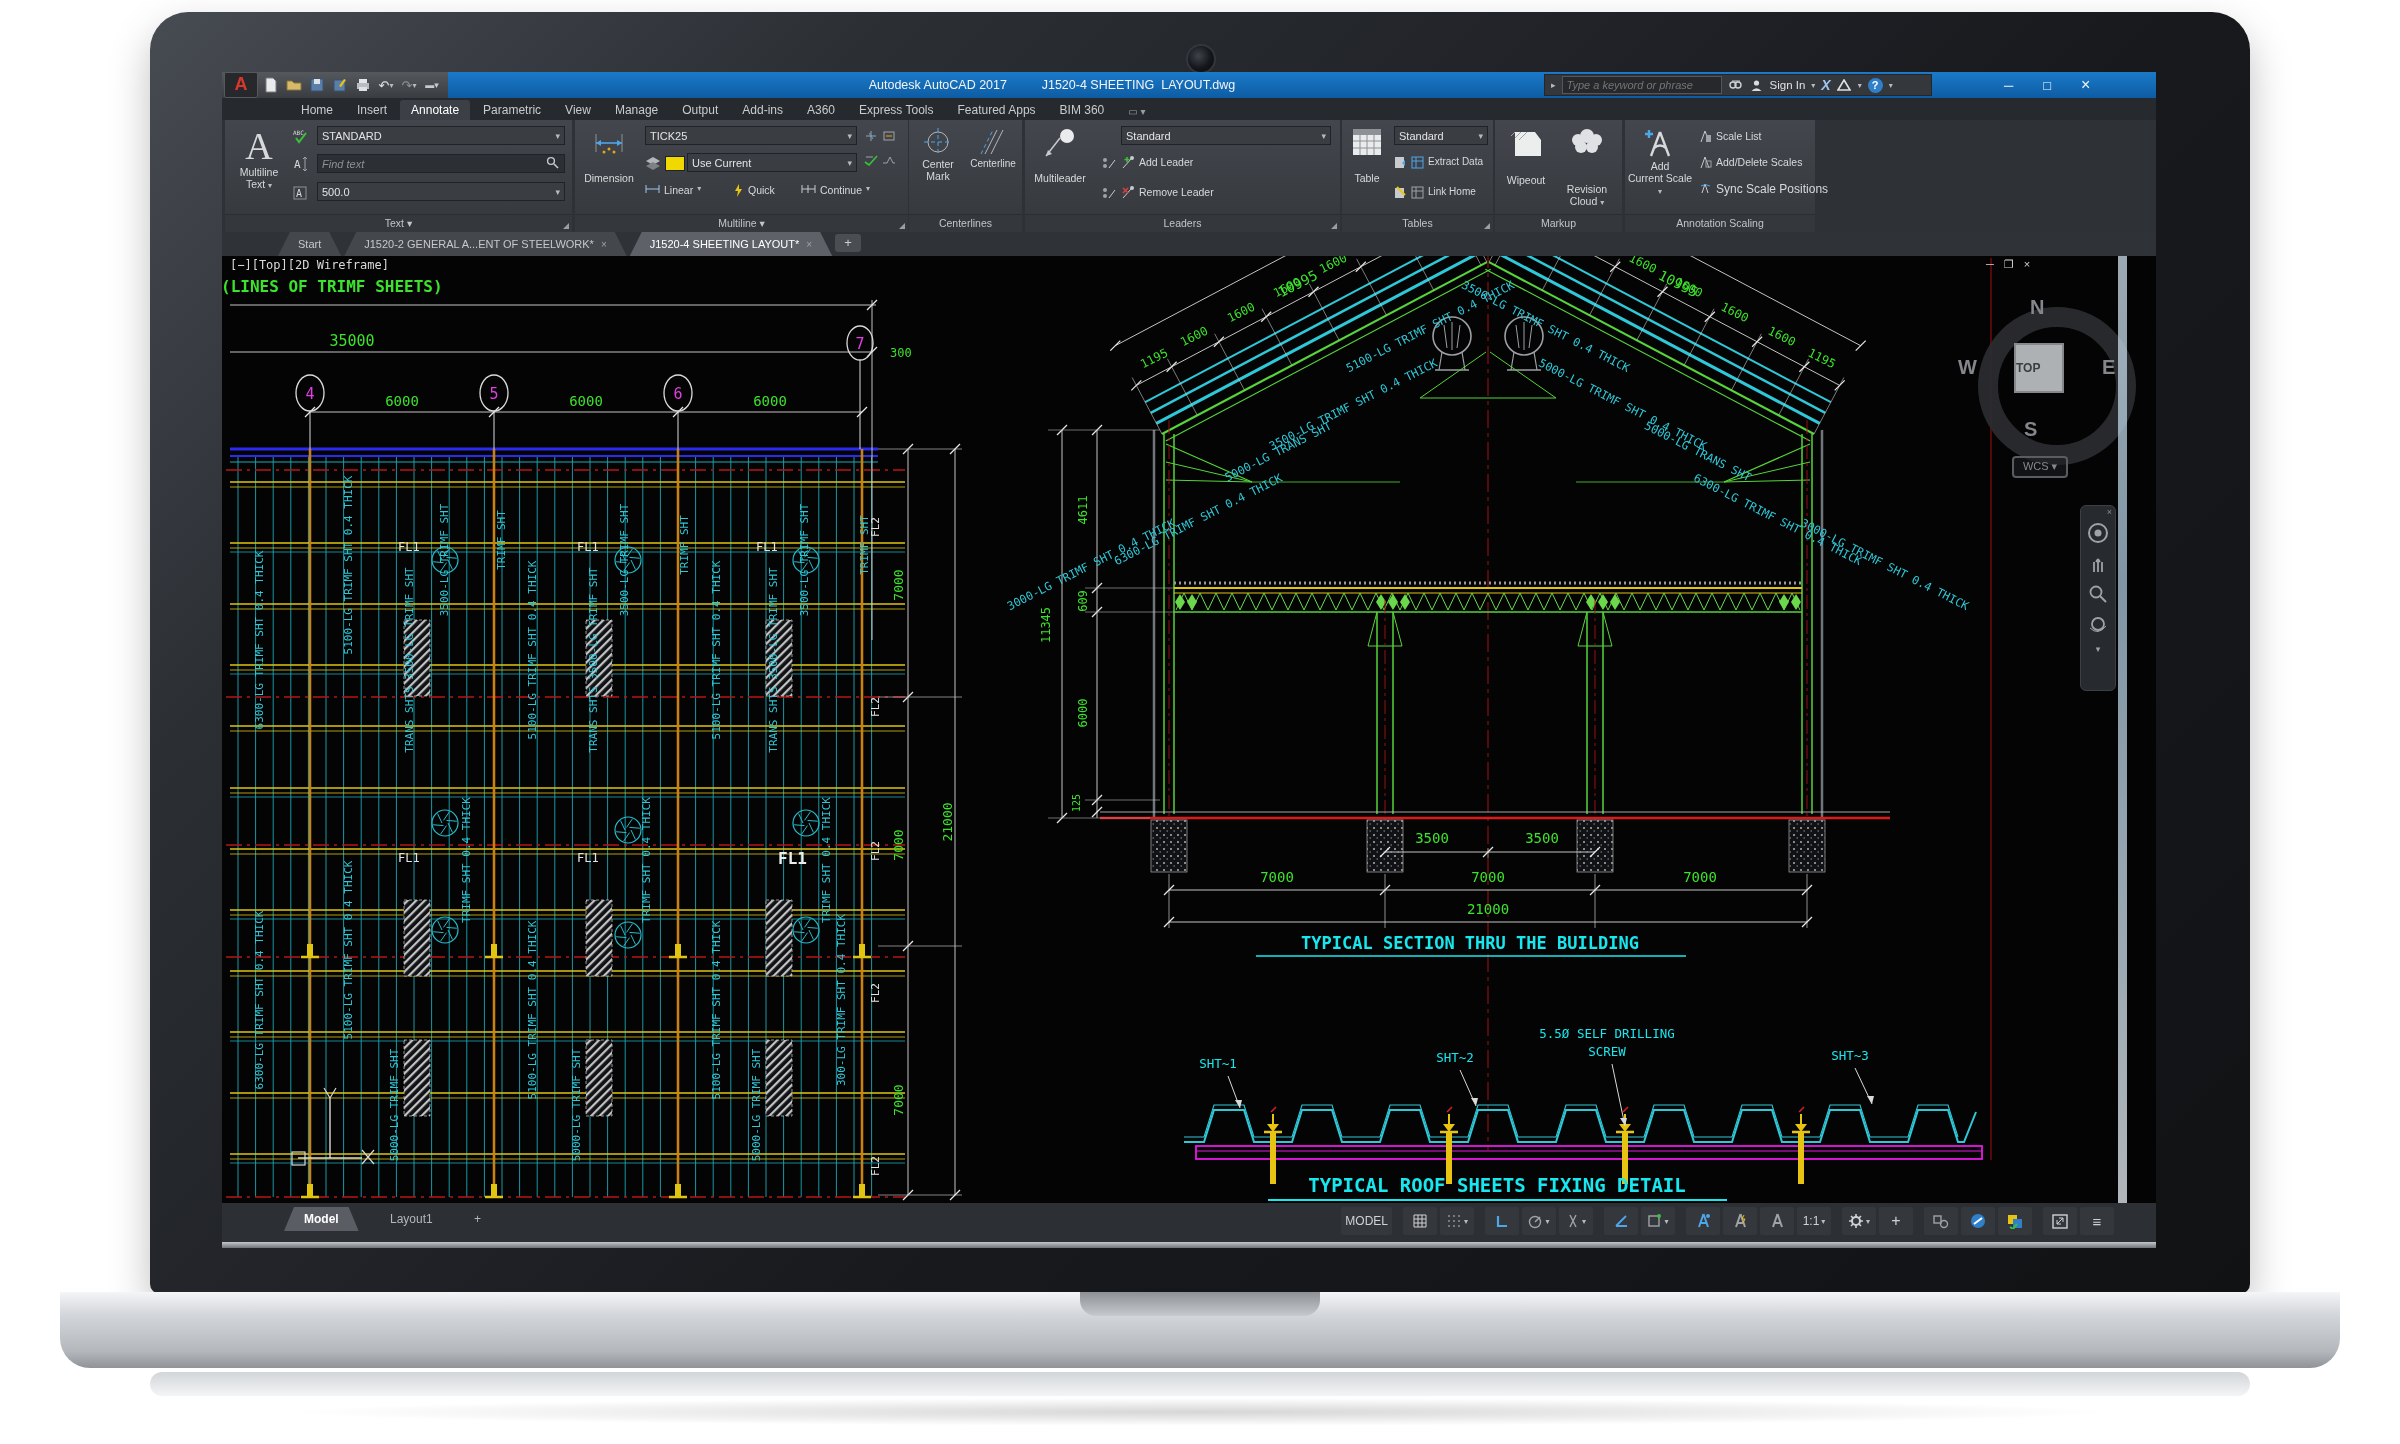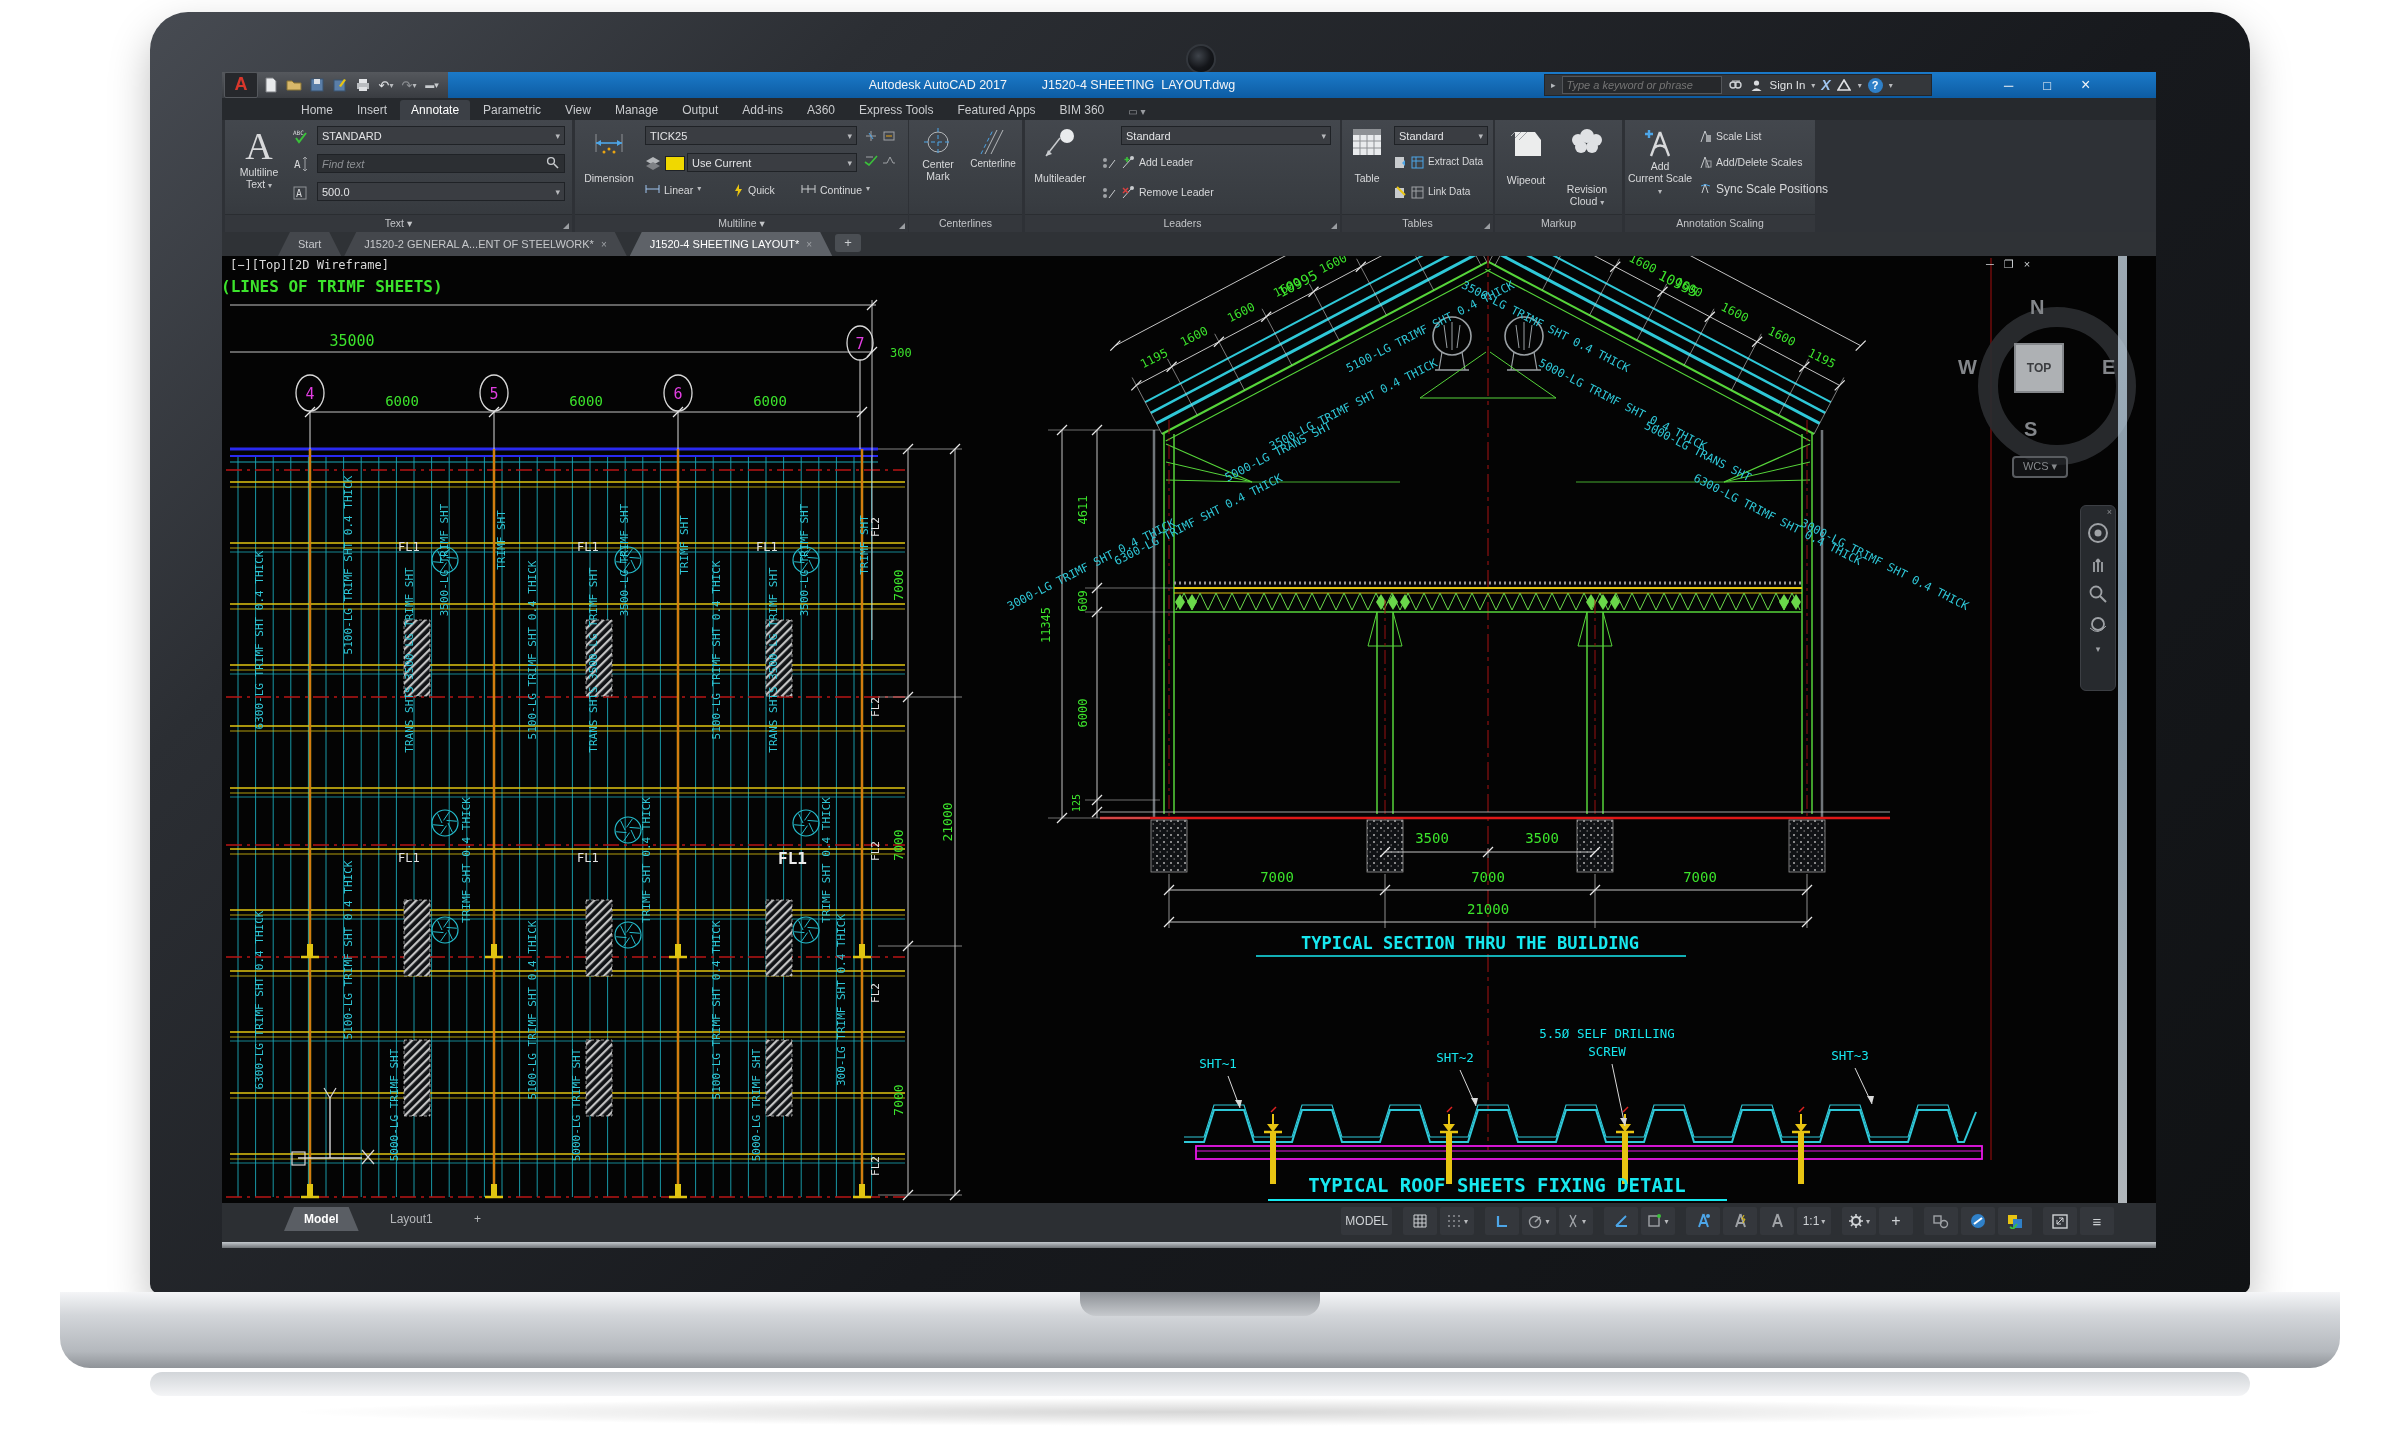--- a/index.html
+++ b/index.html
@@ -40,21 +40,21 @@
   .dtab{clip-path:polygon(12px 0,calc(100% - 12px) 0,100% 100%,0 100%);background:#44474c;color:#c6c8cb;font-size:11px;display:flex;align-items:center;gap:7px;padding:0 20px;white-space:nowrap}
   .dtab.active{background:#5e6268;color:#fff}
   .dtab .x{font-size:10px;color:#9fa2a6}
   #newtab{width:26px;margin-top:2px;height:18px;background:#4a4e53;border-radius:3px;color:#cdd0d3;font-size:13px;text-align:center;line-height:18px}
   
   #draw{left:222px;top:256px;width:1934px;height:947px;background:#040404;overflow:hidden}
   #vpbtns{position:absolute;left:1764px;top:2px;color:#cfd2d5;font-size:11px;letter-spacing:10px}
   #glass{position:absolute;left:1896px;top:-180px;width:9px;height:1130px;background:linear-gradient(180deg,#e6eef5 0%,#a9c6dc 45%,#eaf2f8 100%);opacity:.75;border-radius:4px}
   
   #ring{position:absolute;left:1756px;top:51px;width:118px;height:118px;border-radius:50%;border:20px solid rgba(42,44,48,.92)}
-  #topface{position:absolute;left:1792px;top:87px;width:46px;height:46px;background:#aeb1b4;border:2px solid #85888c;color:#3a3c3f;font-size:12px;font-weight:bold;display:flex;align-items:center;justify-content:center}
+  #topface{position:absolute;left:1792px;top:87px;width:46px;height:46px;background:#aeb1b4;border:2px solid #85888c;color:#3a3c3f;font-size:12px;font-weight:bold;display:flex;align-items:center;}
   .cdir{position:absolute;color:#83868a;font-weight:bold;font-size:20px}
   #wcs{position:absolute;left:1790px;top:200px;width:52px;height:18px;border:2px solid #595c60;border-radius:4px;background:rgba(28,30,33,.6);color:#85888b;font-size:11px;text-align:center;line-height:17px}
   #navbar{position:absolute;left:1858px;top:249px;width:36px;height:186px;background:rgba(41,44,48,.95);border:1px solid #3c3f44;border-radius:6px;display:flex;flex-direction:column;align-items:center;gap:10px;padding-top:16px;box-sizing:border-box;color:#9fa2a6}
   #navx{position:absolute;right:3px;top:1px;font-size:9px;color:#8a8d90}
   
   #statusbar{left:222px;top:1203px;width:1934px;height:39px;background:#2c2f33}
   #edge{left:222px;top:1242px;width:1934px;height:6px;background:linear-gradient(180deg,#c3c8cd,#6f7377)}
   .ltab{position:absolute;top:4px;height:24px;clip-path:polygon(10px 0,calc(100% - 10px) 0,100% 100%,0 100%);font-size:12px;display:flex;align-items:center;padding:0 20px;color:#b4b6b9}
   .ltab.active{background:#5a5e64;color:#fff;font-weight:bold}
   #sbicons{position:absolute;right:42px;top:4px;display:flex;align-items:center;gap:3px}
@@ -368,21 +368,21 @@
       </div>
     <div class="srow" style="left:52px;top:66px;font-size:10px">
       <svg width="13" height="13">
           <rect x="1" y="2" width="9" height="10" fill="#c8cbce"></rect>
           <path d="M3 1 l8 8" stroke="#e8c412" stroke-width="2"></path>
         </svg>
       <svg width="13" height="13">
           <rect x="1" y="1" width="11" height="11" fill="none" stroke="#9fa2a6"></rect>
           <path d="M1 5 h11 M5 1 v11" stroke="#9fa2a6"></path>
         </svg>
-      <span>Link Data</span>
+      <span>Link Home</span>
       </div>
     <div class="plabel">Tables</div>
     <div class="launch"></div>
   </div>
 
   <div class="panel" style="left:1273px;width:127px">
     <div class="bigbtn" style="left:4px;top:8px;width:54px">
       <svg width="34" height="32">
           <path d="M6 4 h20 l6 8 v16 h-26 z" fill="#ecede f" fill-opacity="0"></path>
           <path d="M6 4 h20 l6 8 v16 h-26 z" fill="#eceded"></path>

